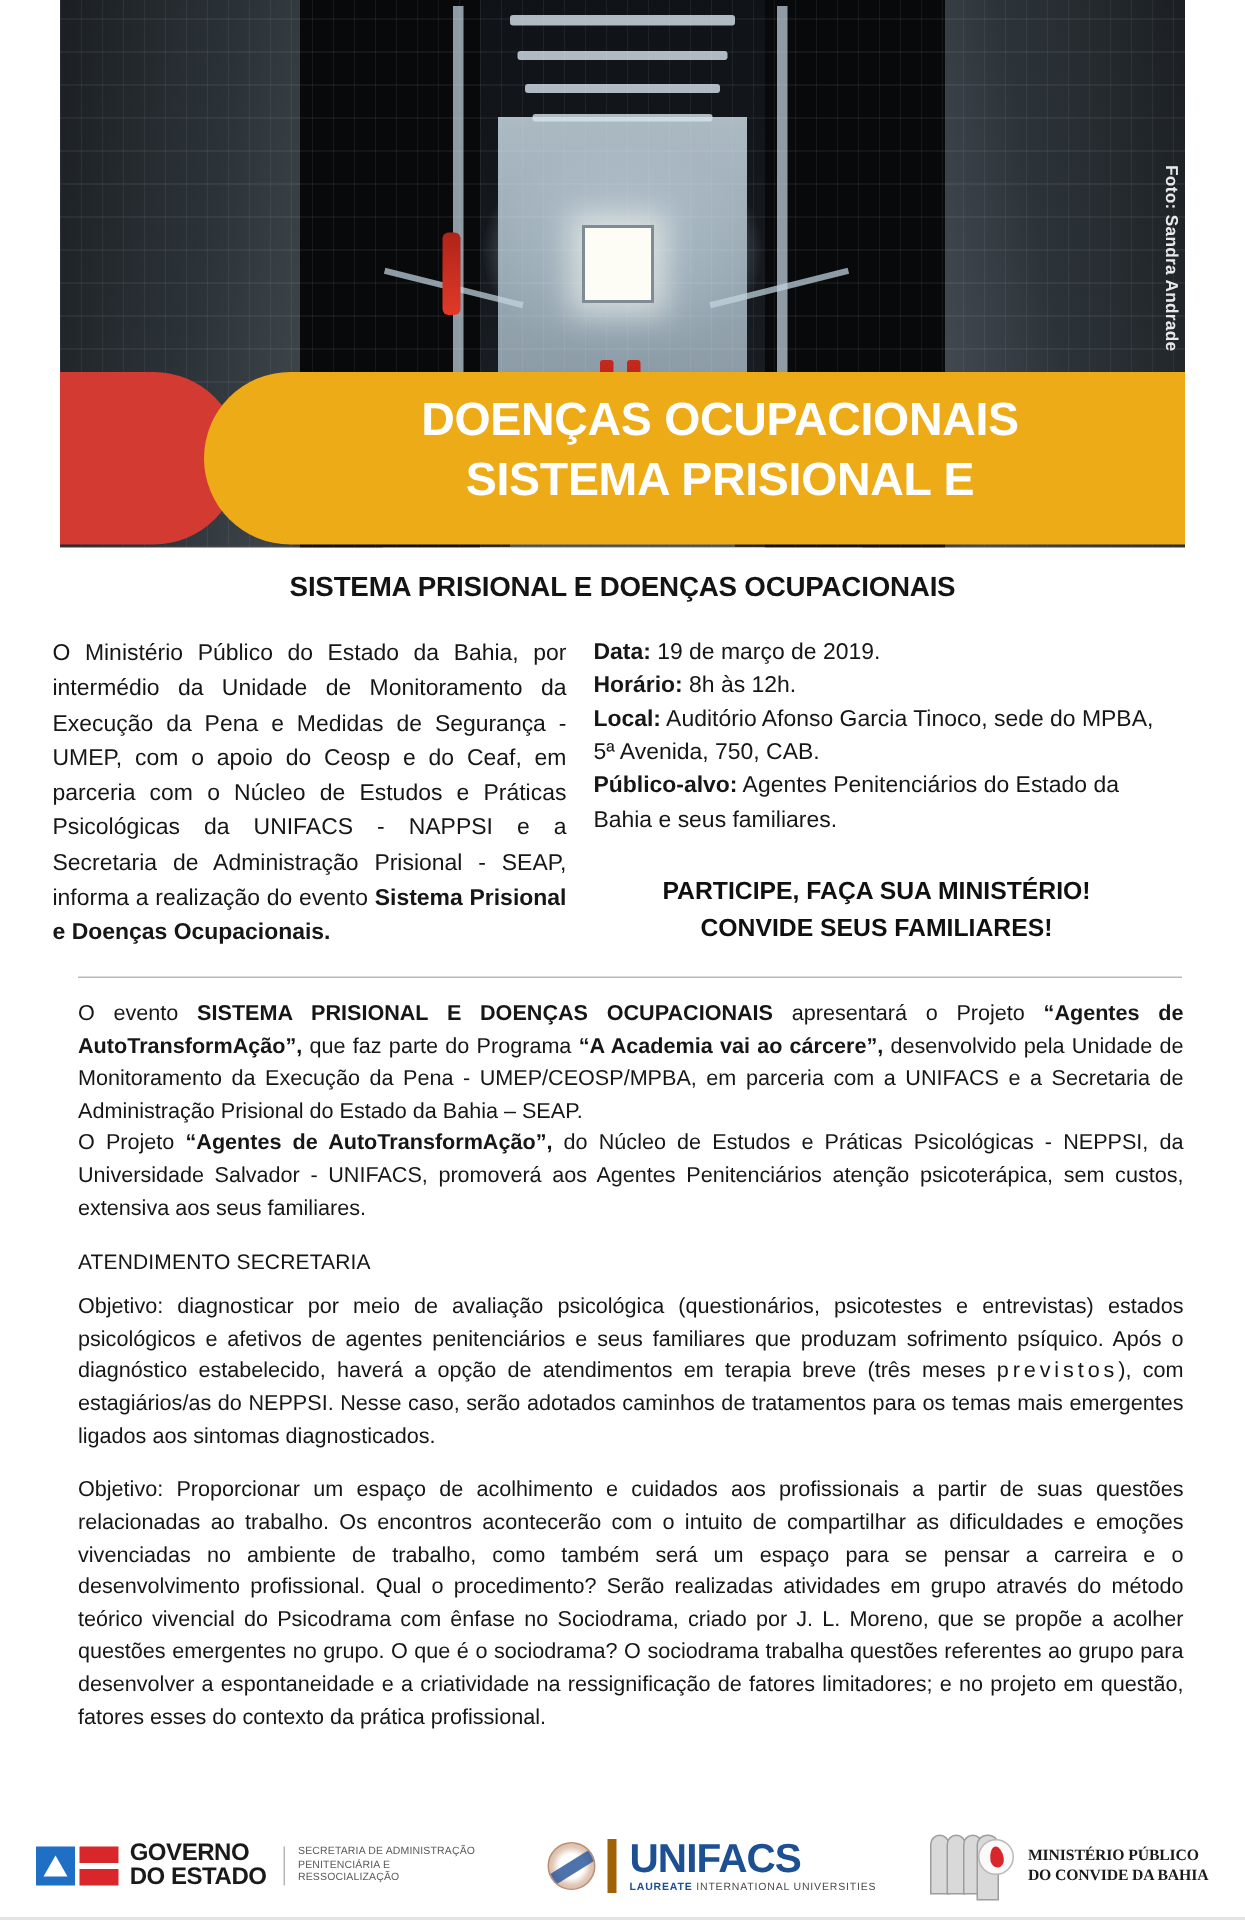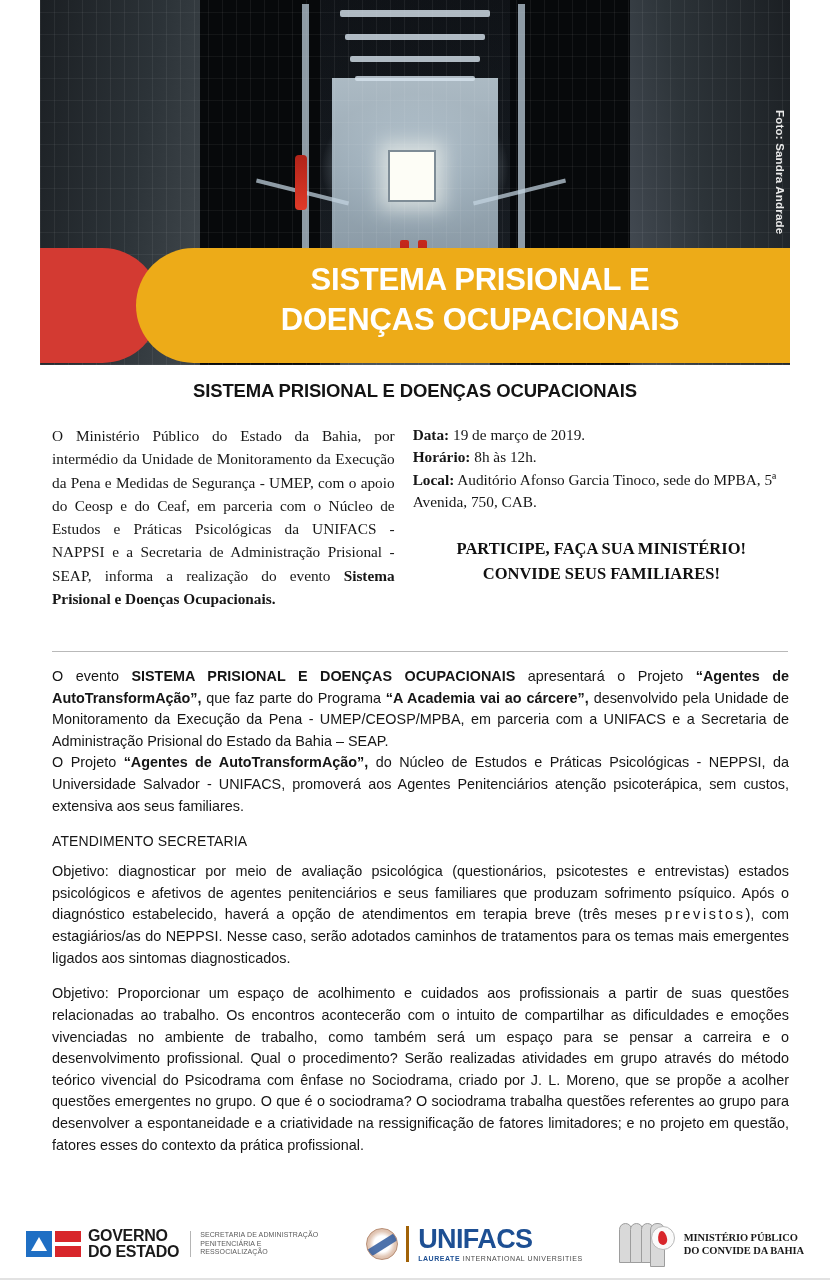--- a/index.html
+++ b/index.html
@@ -183,26 +183,25 @@
     text-align: center;
     font-size: 18.5px;
     font-weight: bold;
     letter-spacing: -0.15px;
     color: #141414;
   }
 
   
   .cols {
     position: absolute;
-    left: 52px;
+    left: 35px;
     top: 424px;
     width: 738px;
     display: flex;
     gap: 0px;
-    font-family: Liberation Serif, serif;
   }
   .col-left {
     width: 345px;
     font-size: 15.3px;
     line-height: 1.52;
     text-align: justify;
     color: #161616;
   }
   .col-right {
     width: 380px;
@@ -305,21 +304,21 @@
   }
   .uni-seal::after {
     content: "";
     position: absolute;
     left: -6px; top: 11px;
     width: 46px; height: 8px;
     background: #2f5b9e;
     transform: rotate(-32deg);
     opacity: .85;
   }
-  .uni-right { border-left: 3px solid #a16207; padding-left: 9px; }
+  .uni-right { border-left: 6px solid #a16207; padding-left: 9px; }
   .uni-name {
     font-size: 27px; font-weight: bold; color: #1d4f93;
     letter-spacing: -0.6px; line-height: .98;
   }
   .uni-sub {
     font-size: 7px; color: #4a4a4a; letter-spacing: .55px; margin-top: 2px;
   }
   .uni-sub b { color: #1d4f93; }
 
   .logo-mp { display: flex; align-items: center; gap: 9px; font-family: Liberation Serif, serif; }
@@ -393,41 +392,44 @@
       <div class="post-b"></div>
       <div class="lamp lamp-l"></div>
       <div class="lamp lamp-r"></div>
       <div class="floor"></div>
       <div class="photo-credit">Foto: Sandra Andrade</div>
     </div>
 
     <div class="shape-red"></div>
     <div class="shape-yellow"></div>
     <div class="banner-title">
+      <div>DOENÇAS OCUPACIONAIS</div>
       <div>SISTEMA PRISIONAL E</div>
-      <div>DOENÇAS OCUPACIONAIS</div>
     </div>
   </div>
 
   <div class="headline">SISTEMA PRISIONAL E DOENÇAS OCUPACIONAIS</div>
 
   <div class="cols">
     <div class="col-left">
       <span>O Ministério Público do Estado da Bahia, por intermédio da Unidade de Monitoramento da Execução da Pena e Medidas de Segurança - UMEP, com o apoio do Ceosp e do Ceaf, em parceria com o Núcleo de Estudos e Práticas Psicológicas da UNIFACS - NAPPSI e a Secretaria de Administração Prisional - SEAP, informa a realização do evento </span><b>Sistema Prisional e Doenças Ocupacionais.</b>
     </div>
 
     <div class="col-right">
       <span class="line">
         <b>Data:</b><span> 19 de março de 2019.</span>
       </span>
       <span class="line">
         <b>Horário:</b><span> 8h às 12h.</span>
       </span>
       <span class="line">
         <b>Local:</b><span> Auditório Afonso Garcia Tinoco, sede do MPBA, 5ª Avenida, 750, CAB.</span>
+      </span>
+      <span class="line">
+        <b>Público-alvo:</b><span> Agentes Penitenciários do Estado da Bahia e seus familiares.</span>
       </span>
 
       <div class="cta">
         <div>PARTICIPE, FAÇA SUA MINISTÉRIO!</div>
         <div>CONVIDE SEUS FAMILIARES!</div>
       </div>
     </div>
   </div>
 
   <div class="divider"></div>

